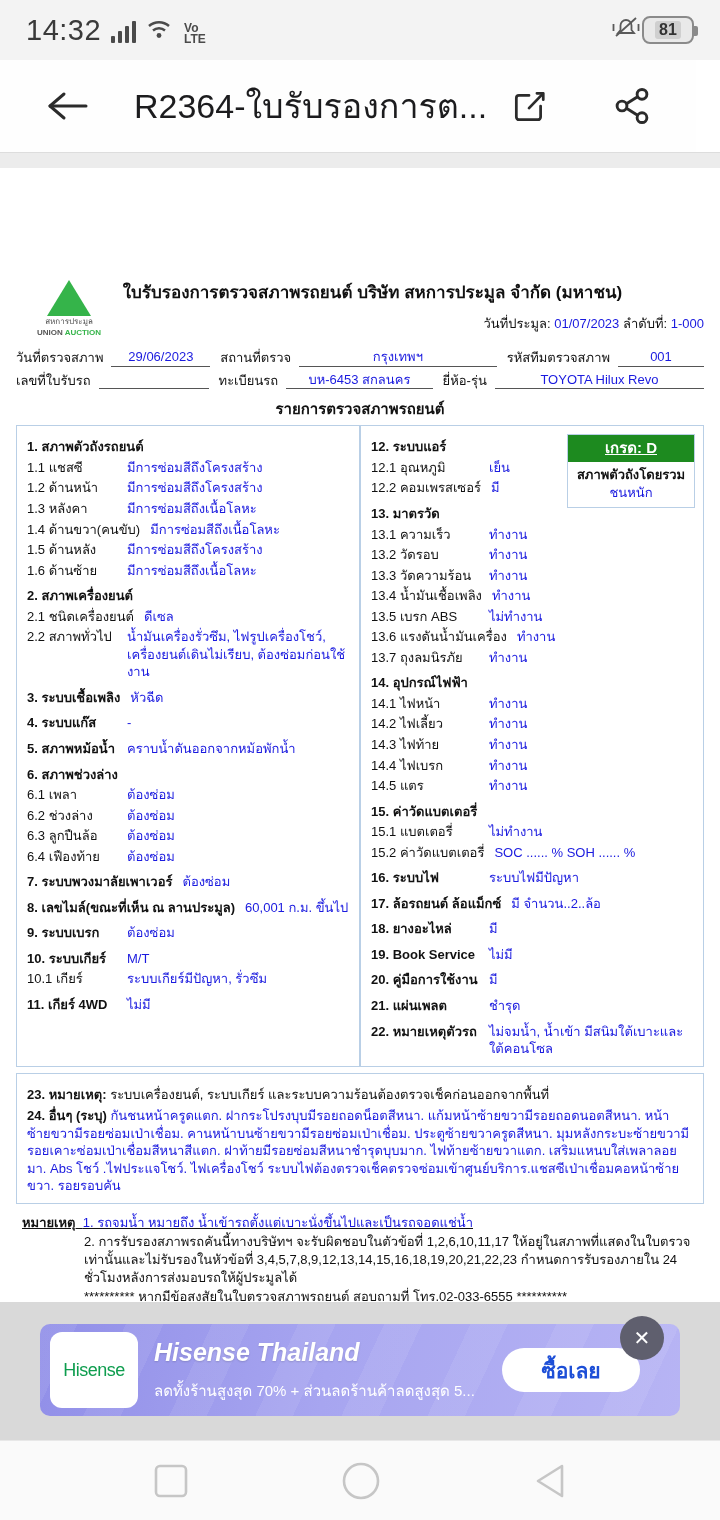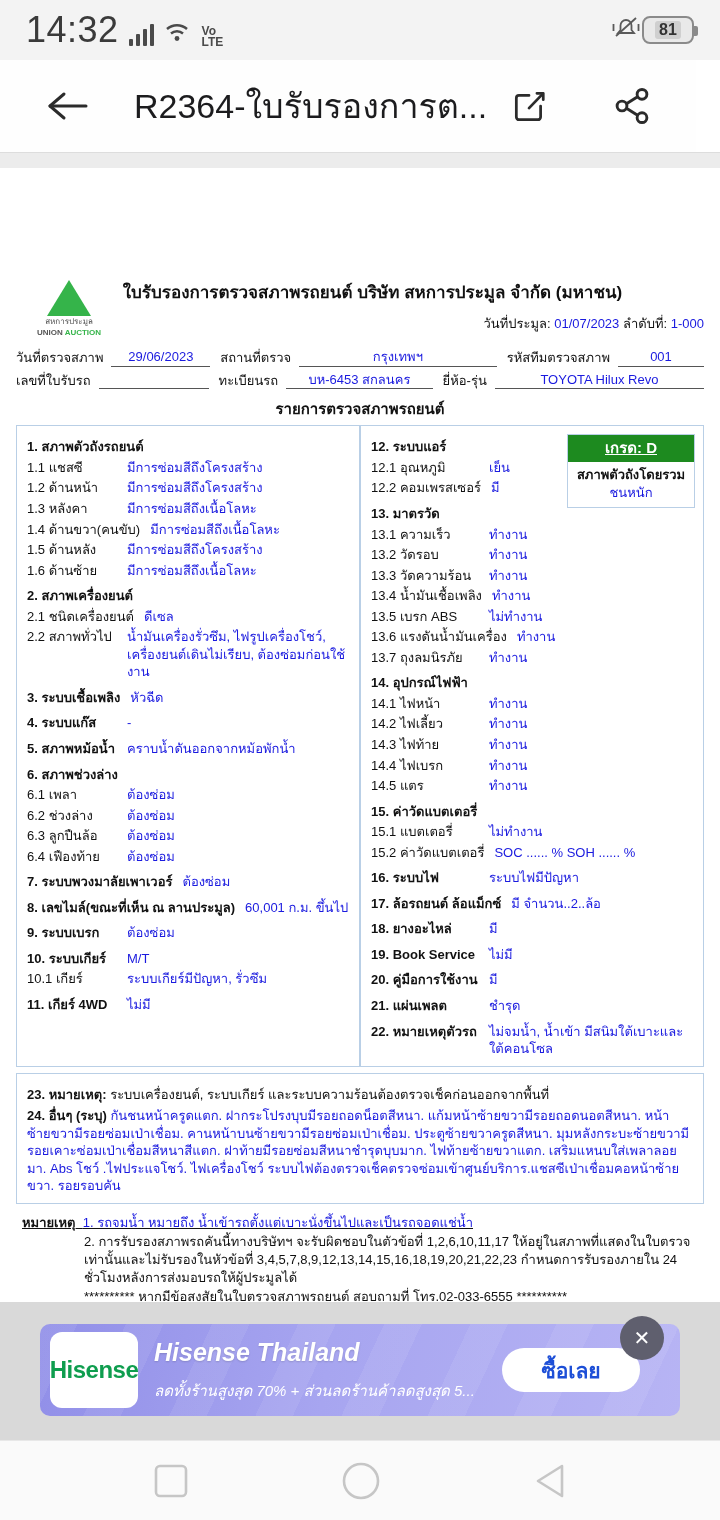--- a/index.html
+++ b/index.html
@@ -8,21 +8,21 @@
     --ink:#111;
   }
   *{box-sizing:border-box;margin:0;padding:0;}
   body{font-family:"Liberation Sans", sans-serif;background:#fff;}
   .phone{width:720px;height:1520px;position:relative;background:#ffffff;overflow:hidden;}
 
   
   .status-bar{position:absolute;top:0;left:0;width:720px;height:60px;background:#f3f3f3;
     display:flex;align-items:center;padding:0 26px;color:#3a3a3a;}
   .sb-left{display:flex;align-items:flex-end;gap:10px;}
-  .sb-time{font-size:36px;font-weight:500;letter-spacing:.5px;line-height:1;}
+  .sb-time{font-size:29px;font-weight:500;letter-spacing:.5px;line-height:1;}
   .sb-bars{display:flex;align-items:flex-end;gap:3px;height:24px;padding-bottom:2px;}
   .sb-bars i{display:block;width:4px;background:#4a4a4a;border-radius:1px;}
   .sb-bars i:nth-child(1){height:7px;}
   .sb-bars i:nth-child(2){height:12px;}
   .sb-bars i:nth-child(3){height:17px;}
   .sb-bars i:nth-child(4){height:22px;background:#4a4a4a;}
   .sb-volte{font-size:12px;line-height:11px;font-weight:700;color:#4a4a4a;}
   .sb-right{margin-left:auto;display:flex;align-items:center;gap:1px;}
   .battery{position:relative;width:52px;height:28px;border:2px solid #8a8a8a;border-radius:8px;
     background:#e9e9e9;display:flex;align-items:center;justify-content:center;}
@@ -81,24 +81,24 @@
   .remarks .ind{padding-left:62px;margin-top:2px;}
 
   
   .ad-band{position:absolute;top:1302px;left:0;width:720px;height:138px;background:#d9d9d9;}
   .ad{position:absolute;left:40px;right:40px;top:22px;height:92px;border-radius:10px;
     background:linear-gradient(100deg,#918fe8 0%,#a7a5f0 45%,#b7b4f4 100%);
     display:flex;align-items:center;padding:8px 10px;overflow:visible;}
   .ad:before{content:"";position:absolute;inset:0;border-radius:10px;
     background:repeating-linear-gradient(115deg,rgba(255,255,255,.08) 0 34px,rgba(255,255,255,0) 34px 78px);}
   .ad-logo{width:88px;height:76px;background:#fff;border-radius:12px;display:flex;align-items:center;justify-content:center;flex-shrink:0;position:relative;}
-  .ad-logo span{color:#0e9d4e;font-weight:700;font-size:24px;letter-spacing:-.5px;}
+  .ad-logo span{color:#0e9d4e;font-weight:400;font-size:18px;letter-spacing:-.5px;}
   .ad-text{margin-left:16px;position:relative;}
   .ad-title{color:#fff;font-size:25px;font-weight:700;font-style:italic;text-shadow:0 1px 2px rgba(0,0,0,.15);}
-  .ad-sub{color:#fff;font-size:15px;margin-top:12px;font-style:italic;}
+  .ad-sub{color:#fff;font-size:15px;margin-top:12px;}
   .ad-cta{margin-left:auto;margin-right:30px;background:#fff;border:none;border-radius:22px;
     width:138px;height:44px;font-size:21px;font-weight:700;color:#1d4fd7;cursor:pointer;position:relative;
     font-family:"Liberation Sans", sans-serif;}
   .ad-close{position:absolute;right:16px;top:-8px;width:44px;height:44px;border-radius:50%;
     background:#5f5f6e;border:none;color:#fff;font-size:20px;cursor:pointer;display:flex;align-items:center;justify-content:center;}
 
   
   .nav-bar{position:absolute;top:1440px;left:0;width:720px;height:80px;background:#fafafa;border-top:1px solid #e8e8e8;
     display:flex;align-items:center;justify-content:center;gap:150px;}
   .nav-btn{background:none;border:none;cursor:pointer;display:flex;align-items:center;}

